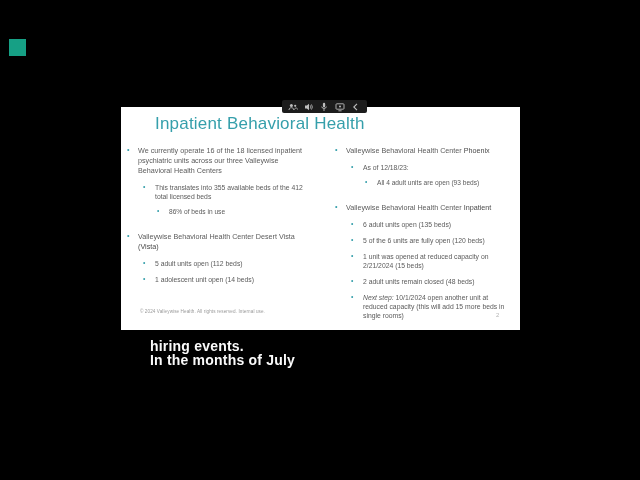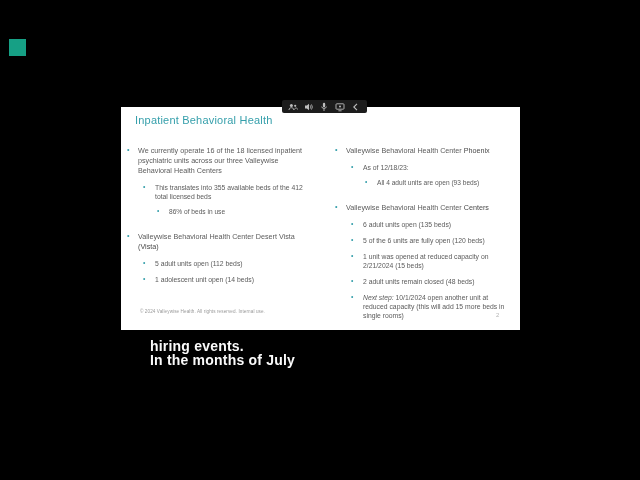--- a/index.html
+++ b/index.html
@@ -11,21 +11,21 @@
 
   
   #toolbar{position:absolute;left:282px;top:100px;width:85px;height:13px;z-index:6;
            background:#1C1C1C;border-radius:2px;display:flex;align-items:center;
            justify-content:space-evenly;}
   #toolbar .tb-icon{width:10px;height:10px;display:flex;align-items:center;justify-content:center;}
   #toolbar svg{display:block;}
 
   
   #slide{position:absolute;left:121px;top:107px;width:399px;height:223px;background:#fff;z-index:2;}
-  #slide-title{position:absolute;left:14px;top:7px;font-size:11px;font-weight:400;
+  #slide-title{position:absolute;left:34px;top:7px;font-size:17px;font-weight:400;
                letter-spacing:.2px;color:var(--accent);}
   #columns{position:absolute;left:4px;top:39px;display:flex;gap:26px;}
   .col{display:flex;flex-direction:column;}
   #col-left{width:182px;}
   #col-right{width:181px;}
   .b-item{position:relative;color:#5B5B5B;margin-top:6px;}
   .col .b-item:first-child{margin-top:0;}
   .lvl1{padding-left:13px;font-size:7.2px;line-height:10px;}
   .lvl2{padding-left:30px;font-size:6.8px;line-height:9px;margin-top:7px;}
   .lvl3{padding-left:44px;font-size:6.6px;line-height:9px;}
@@ -95,21 +95,21 @@
           <div class="b-item lvl2"><span class="marker">•</span><span class="b-text">This translates into 355 available beds of the 412 total licensed beds</span></div>
           <div class="b-item lvl3"><span class="marker">•</span><span class="b-text">86% of beds in use</span></div>
           <div class="b-item lvl1 section-gap"><span class="marker">•</span><span class="b-text">Valleywise Behavioral Health Center Desert Vista <b>(Vista)</b></span></div>
           <div class="b-item lvl2"><span class="marker">•</span><span class="b-text">5 adult units open (112 beds)</span></div>
           <div class="b-item lvl2"><span class="marker">•</span><span class="b-text">1 adolescent unit open (14 beds)</span></div>
         </div>
       <div id="col-right" class="col">
           <div class="b-item lvl1"><span class="marker">•</span><span class="b-text">Valleywise Behavioral Health Center <b>Phoenix</b></span></div>
           <div class="b-item lvl2"><span class="marker">•</span><span class="b-text">As of 12/18/23:</span></div>
           <div class="b-item lvl3"><span class="marker">•</span><span class="b-text">All 4 adult units are open (93 beds)</span></div>
-          <div class="b-item lvl1 section-gap"><span class="marker">•</span><span class="b-text">Valleywise Behavioral Health Center <b>Centers</b></span></div>
+          <div class="b-item lvl1 section-gap"><span class="marker">•</span><span class="b-text">Valleywise Behavioral Health Center <b>Inpatient</b></span></div>
           <div class="b-item lvl2"><span class="marker">•</span><span class="b-text">6 adult units open (135 beds)</span></div>
           <div class="b-item lvl2"><span class="marker">•</span><span class="b-text">5 of the 6 units are fully open (120 beds)</span></div>
           <div class="b-item lvl2"><span class="marker">•</span><span class="b-text">1 unit was opened at reduced capacity on 2/21/2024 (15 beds)</span></div>
           <div class="b-item lvl2"><span class="marker">•</span><span class="b-text">2 adult units remain closed (48 beds)</span></div>
           <div class="b-item lvl2"><span class="marker">•</span><span class="b-text"><em>Next step:</em> 10/1/2024 open another unit at reduced capacity (this will add 15 more beds in single rooms)</span></div>
         </div>
     </div>
     <div id="slide-footer">© 2024 Valleywise Health. All rights reserved. Internal use.</div>
     <div id="page-number">2</div>
   </div>

